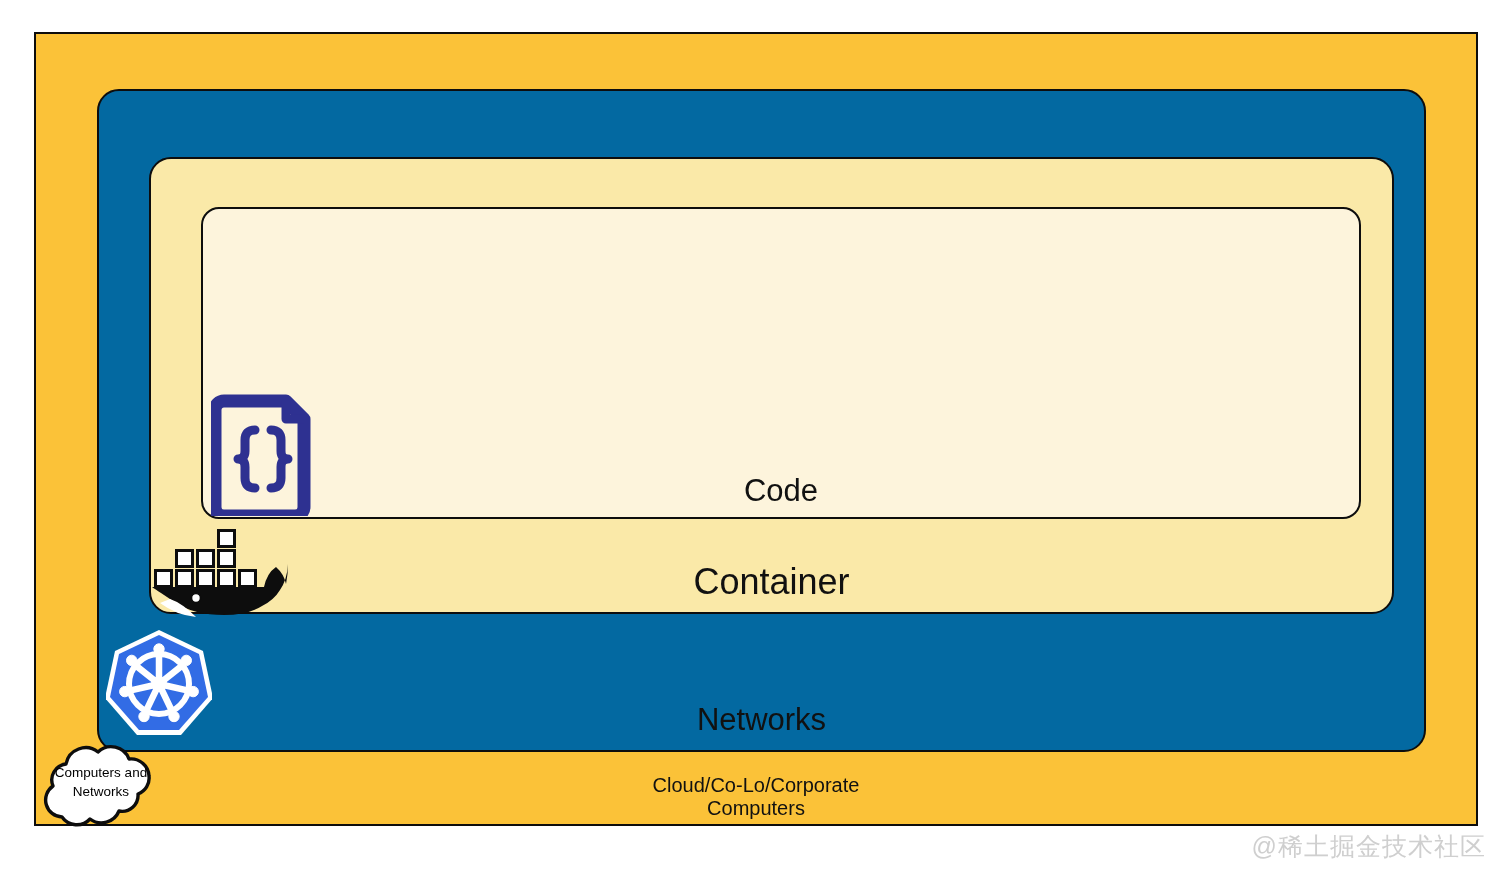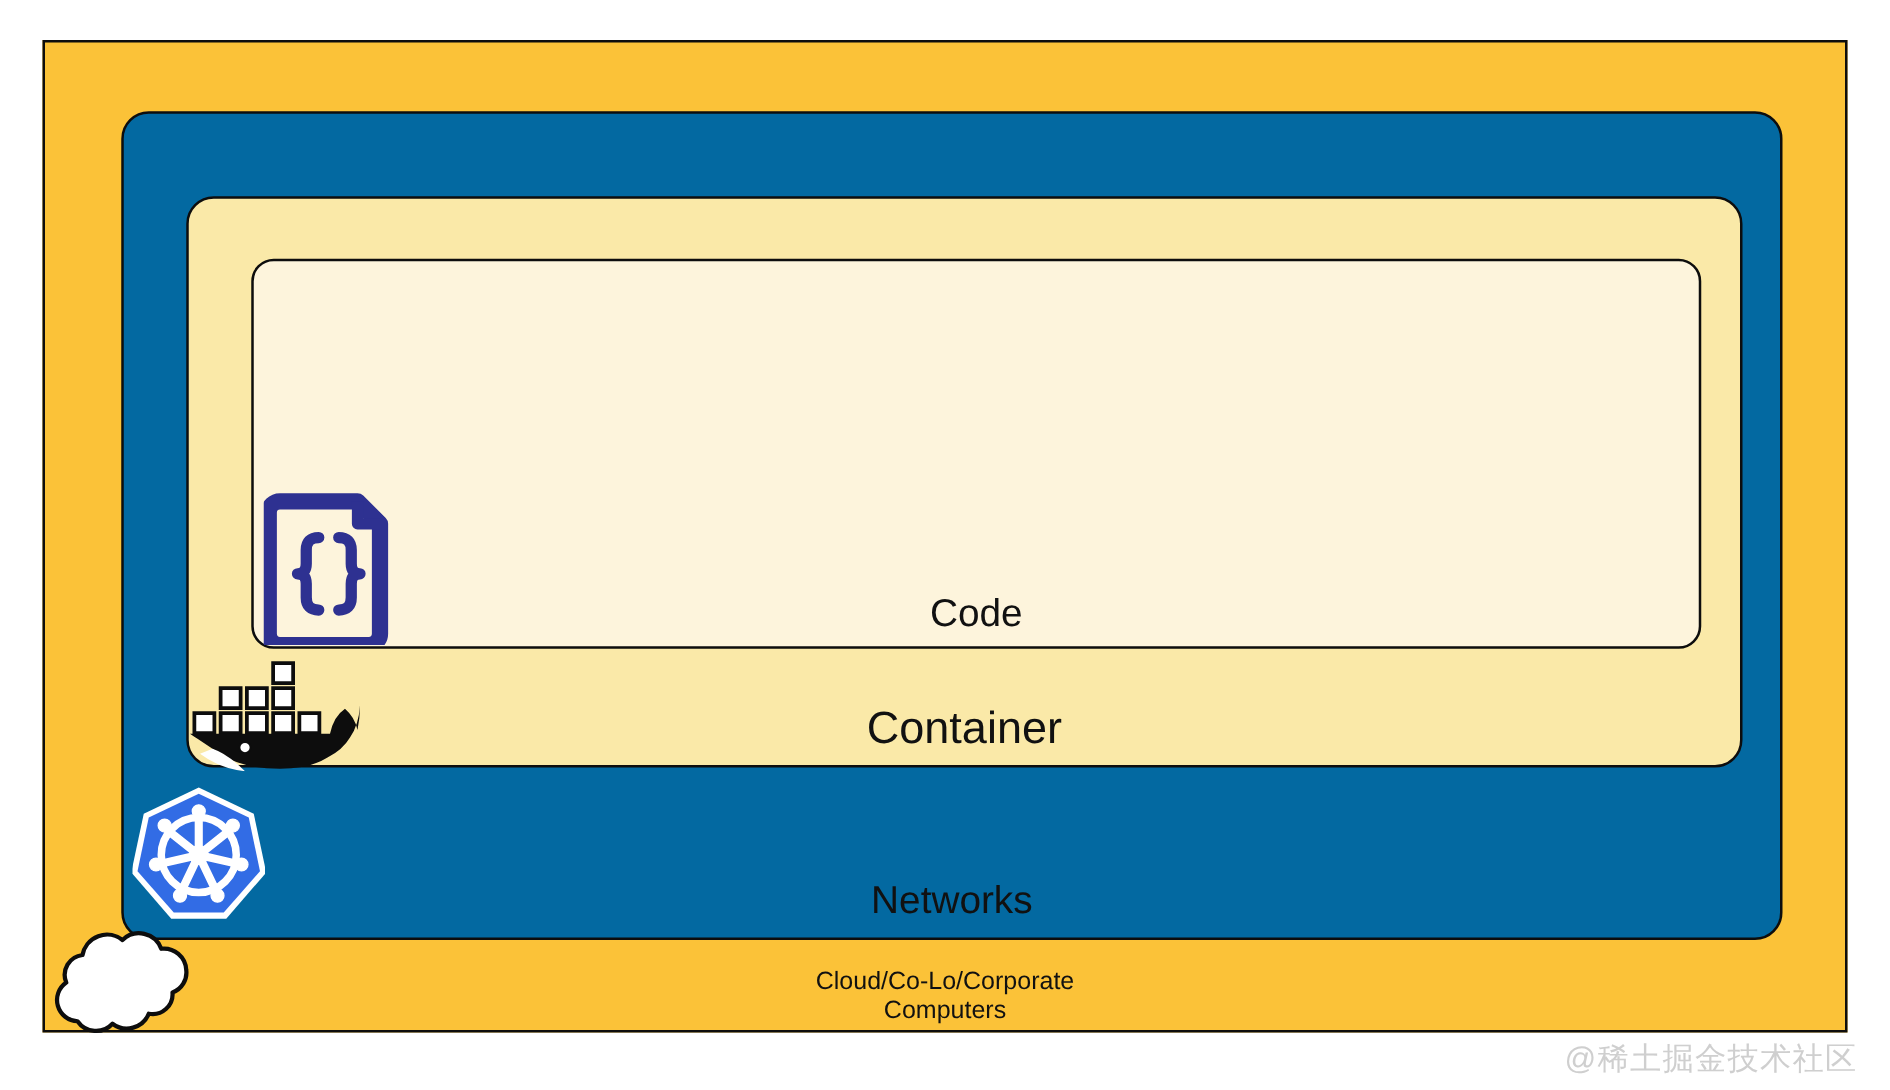--- a/index.html
+++ b/index.html
@@ -256,16 +256,20 @@
              a16 16 0 0 1 13 -22
              a20 20 0 0 1 32 -12
              a19 19 0 0 1 31 7
              a18 18 0 0 1 20 17
              a17 17 0 0 1 -11 18
              a16 16 0 0 1 -19 17
              a19 19 0 0 1 -29 8
              a18 18 0 0 1 -28 -2 z" fill="#FFFFFF" stroke="#0D0D0D" stroke-width="3.4" stroke-linejoin="round"></path>
   </svg>
 
+  <div class="cloud-text">
+    <div>Computers and</div>
+    <div>Networks</div>
+  </div>
 
   <div class="watermark">@稀土掘金技术社区</div>
 
 </div>
 
 </body></html>

